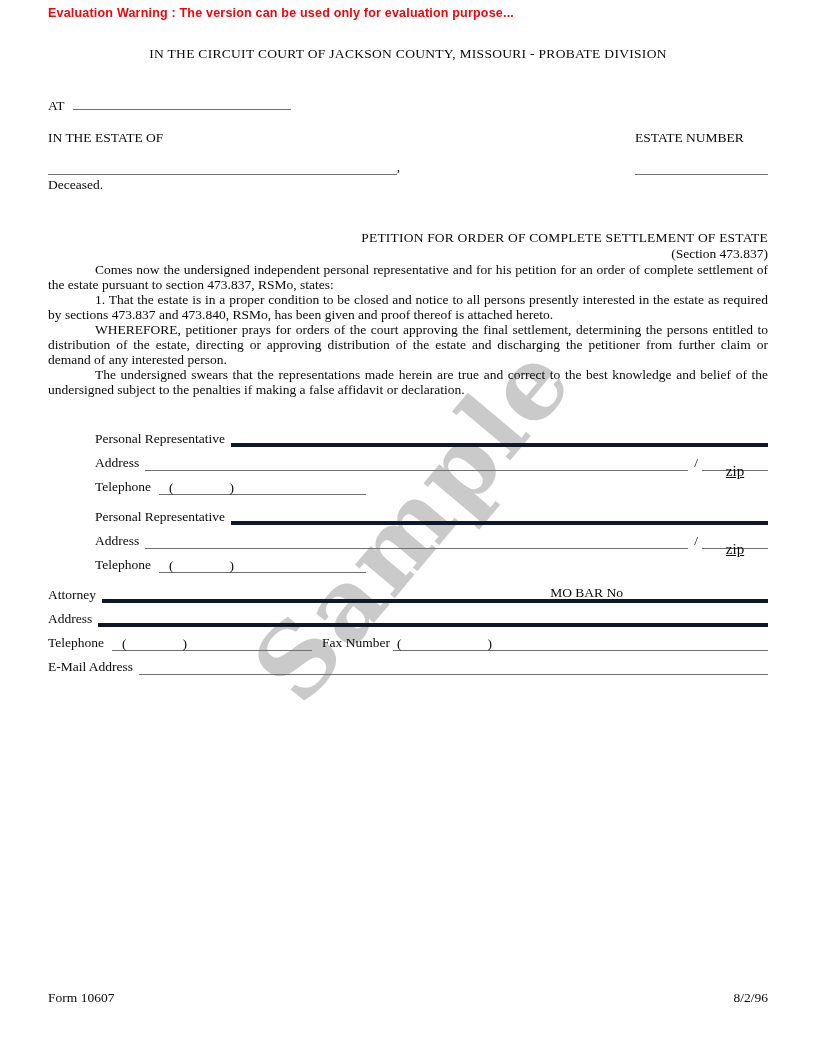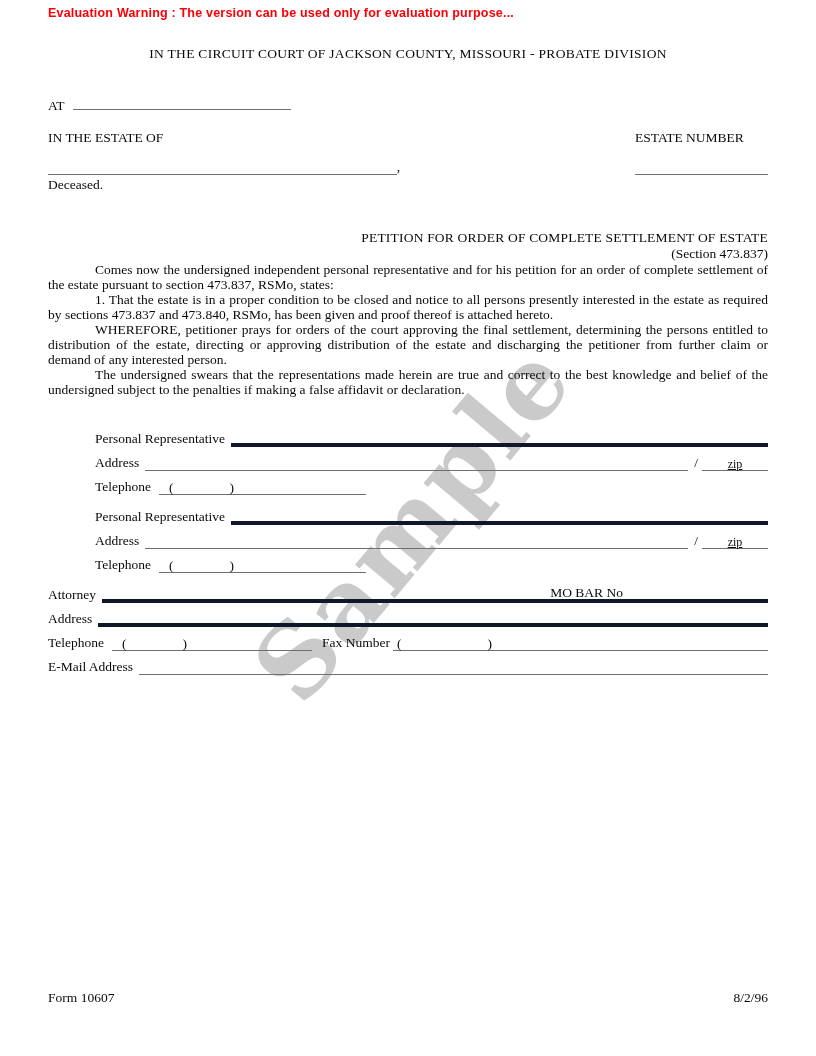--- a/index.html
+++ b/index.html
@@ -44,22 +44,22 @@
   .p-oath{margin-top:18px;}
   .fieldblock{margin-left:47px;}
   .fb-1{margin-top:30px;}
   .fb-2{margin-top:10px;}
   .attorneyblock{margin-top:10px;}
   .frow{display:flex;align-items:flex-end;height:20px;margin-bottom:4px;position:relative;}
   .frow .label{white-space:nowrap;}
   .fill{flex:1;margin-left:6px;}
   .zip-wrap{position:relative;width:66px;margin-left:4px;}
   .zip-wrap .ziplabel{
-    position:absolute;top:1px;left:50%;transform:translateX(-50%);
-    font-size:12px;color:#0a0a0a;text-decoration:underline;
+    position:absolute;top:7px;left:50%;transform:translateX(-50%);
+    font-size:15px;color:#0a0a0a;text-decoration:underline;
   }
   .slash{margin-left:6px;}
   .tel-line{display:flex;margin-left:8px;}
   .tel-line .po{margin-left:10px;}
   .tel-line .pc{margin-left:56px;}
   .tel-pr{width:207px;}
   .tel-at{width:200px;}
   .fax-label{margin-left:10px;}
   .fax-line{flex:1;display:flex;margin-left:3px;}
   .fax-line .po{margin-left:4px;}

